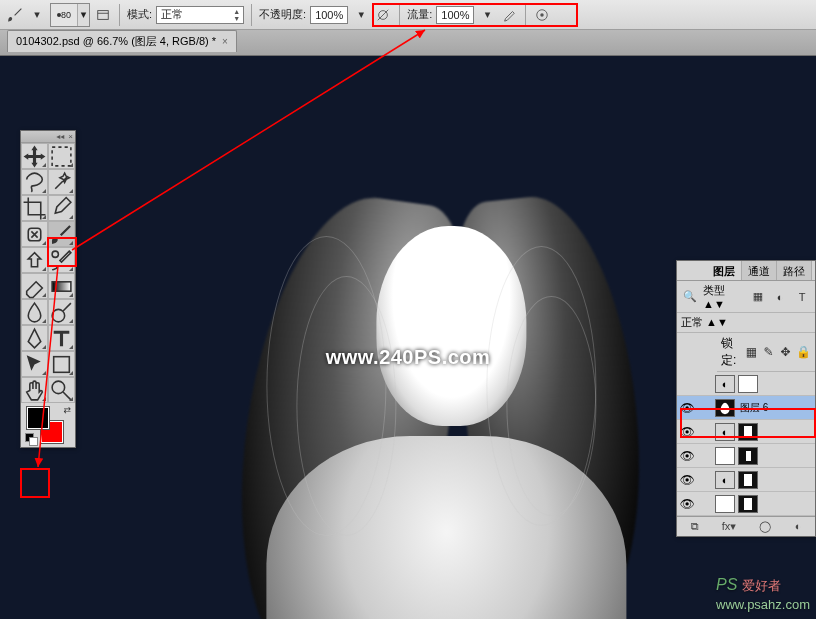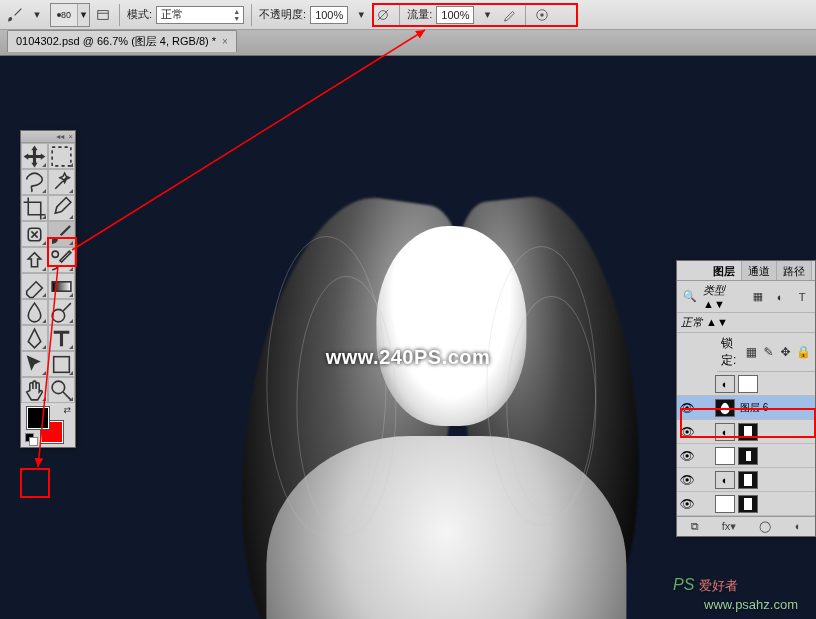--- a/index.html
+++ b/index.html
@@ -19,21 +19,21 @@
   .ico svg { width:14px; height:14px; }
   .tool-icon svg { width:18px; height:18px; }
 
   .tabbar { height:26px; background: linear-gradient(#b9b9b9,#a5a5a5); border-bottom:1px solid #6f6f6f; display:flex; align-items:flex-start; padding-left:7px; }
   .tab { height:22px; background:#d4d4d4; border:1px solid #888; border-bottom:none; padding:3px 8px; font-size:11px; display:flex; align-items:center; gap:6px; border-radius:2px 2px 0 0; }
   .tab .x { font-size:10px; color:#666; }
 
   .canvas-area { position:absolute; left:0; top:56px; right:0; bottom:0; background:#0f172a; overflow:hidden; }
   .watermark { position:absolute; color:#fff; font-weight:bold; font-size:20px; letter-spacing:0.5px; text-shadow:0 0 4px #000; }
   .watermark.center { left:50%; top:290px; transform:translateX(-50%); }
-  .wm2 { position:absolute; right:18px; bottom:6px; color:rgba(120,200,120,0.85); font-size:16px; font-style:italic; text-shadow:0 1px 2px rgba(0,0,0,.5); }
+  .wm2 { position:absolute; right:6px; bottom:6px; color:rgba(120,200,120,0.85); font-size:16px; font-style:italic; text-shadow:0 1px 2px rgba(0,0,0,.5); }
   .wm2 small { color:#d77; font-style:normal; font-size:13px; }
 
   
   .portrait { position:absolute; left:50%; top:100px; transform:translateX(-48%); width:420px; height:540px; }
   .hair { position:absolute; }
   .head { position:absolute; left:170px; top:70px; width:150px; height:200px; background:radial-gradient(ellipse at 50% 35%, #fff 0%, #fff 55%, #ddd 70%, #555 100%); border-radius:48% 48% 44% 44%; }
   .body { position:absolute; left:60px; top:280px; width:360px; height:320px; background:radial-gradient(ellipse at 50% 30%, #f5f5f5 0%, #ccc 40%, #666 85%, #222 100%); border-radius:40% 40% 10% 10%; }
   .hair-l { left:40px; top:40px; width:200px; height:480px; background:radial-gradient(ellipse at 70% 20%, #aaa 0%, #555 35%, #111 80%); border-radius:60% 30% 40% 60%; transform:rotate(8deg); filter:blur(1px); }
   .hair-r { left:260px; top:40px; width:170px; height:440px; background:radial-gradient(ellipse at 30% 20%, #999 0%, #444 35%, #0a0a0a 80%); border-radius:30% 60% 60% 40%; transform:rotate(-6deg); filter:blur(1px); }
   .strand { position:absolute; border:1px solid rgba(200,200,200,.3); border-radius:50%; }
@@ -53,21 +53,21 @@
   .mini-sw::before { content:''; position:absolute; width:7px; height:7px; background:#000; border:1px solid #888; }
   .mini-sw::after { content:''; position:absolute; left:4px; top:4px; width:7px; height:7px; background:#fff; border:1px solid #888; }
   .swap-arrow { position:absolute; right:4px; top:2px; font-size:9px; color:#333; }
 
   
   .layers { right:0; top:260px; width:140px; }
   .layers .tabs { display:flex; height:20px; border-bottom:1px solid #999; font-size:11px; }
   .layers .tabs span { padding:3px 6px; border-right:1px solid #aaa; background:#c8c8c8; }
   .layers .tabs span.active { background:#d6d6d6; font-weight:bold;padding-left:36px; }
   .lrow { display:flex; align-items:center; padding:2px 4px; border-bottom:1px solid #b5b5b5; gap:4px; font-size:11px; }
-  .lrow .drop { flex:1;font-style:italic; }
+  .lrow .drop { flex:1; }
   .lock-row { font-size:12px;margin-left:40px; }
   .layer-list { background:#d6d6d6; }
   .layer { display:flex; align-items:center; height:24px; border-bottom:1px solid #bcbcbc; padding:0 2px; gap:3px; }
   .layer.selected { background:#9fbfe8; }
   .layer .eye { width:16px; text-align:center; font-size:12px; }
   .layer .lk { width:14px; }
   .layer .thumb { width:20px; height:18px; background:#fff; border:1px solid #666; display:flex; align-items:center; justify-content:center; overflow:hidden; }
   .layer .thumb.dark { background:#111; }
   .layer .thumb.adj { background:#d6d6d6; }
   .layer .label { font-size:10px; margin-left:2px; flex:1; white-space:nowrap; overflow:hidden; }
@@ -155,21 +155,21 @@
     <div class="body"></div>
     <div class="head"></div>
     <div class="strand" style="left:60px;top:80px;width:120px;height:300px;"></div>
     <div class="strand" style="left:90px;top:120px;width:100px;height:260px;"></div>
     <div class="strand" style="left:280px;top:90px;width:110px;height:280px;"></div>
     <div class="strand" style="left:300px;top:140px;width:90px;height:220px;"></div>
   </div>
   <div class="watermark center">www.240PS.com</div>
   <div class="wm2">
     <span>PS</span> <small>爱好者</small><br>
-    <small style="color:#9c9;margin-left:31px;">www.psahz.com</small>
+    <small style="color:#9c9;">www.psahz.com</small>
   </div>
 </div>
 
 <div class="panel toolbox">
   <div class="title">
       <span>◂◂</span>
       <span>×</span>
     </div>
   <div class="grid">
     <div class="tool">

